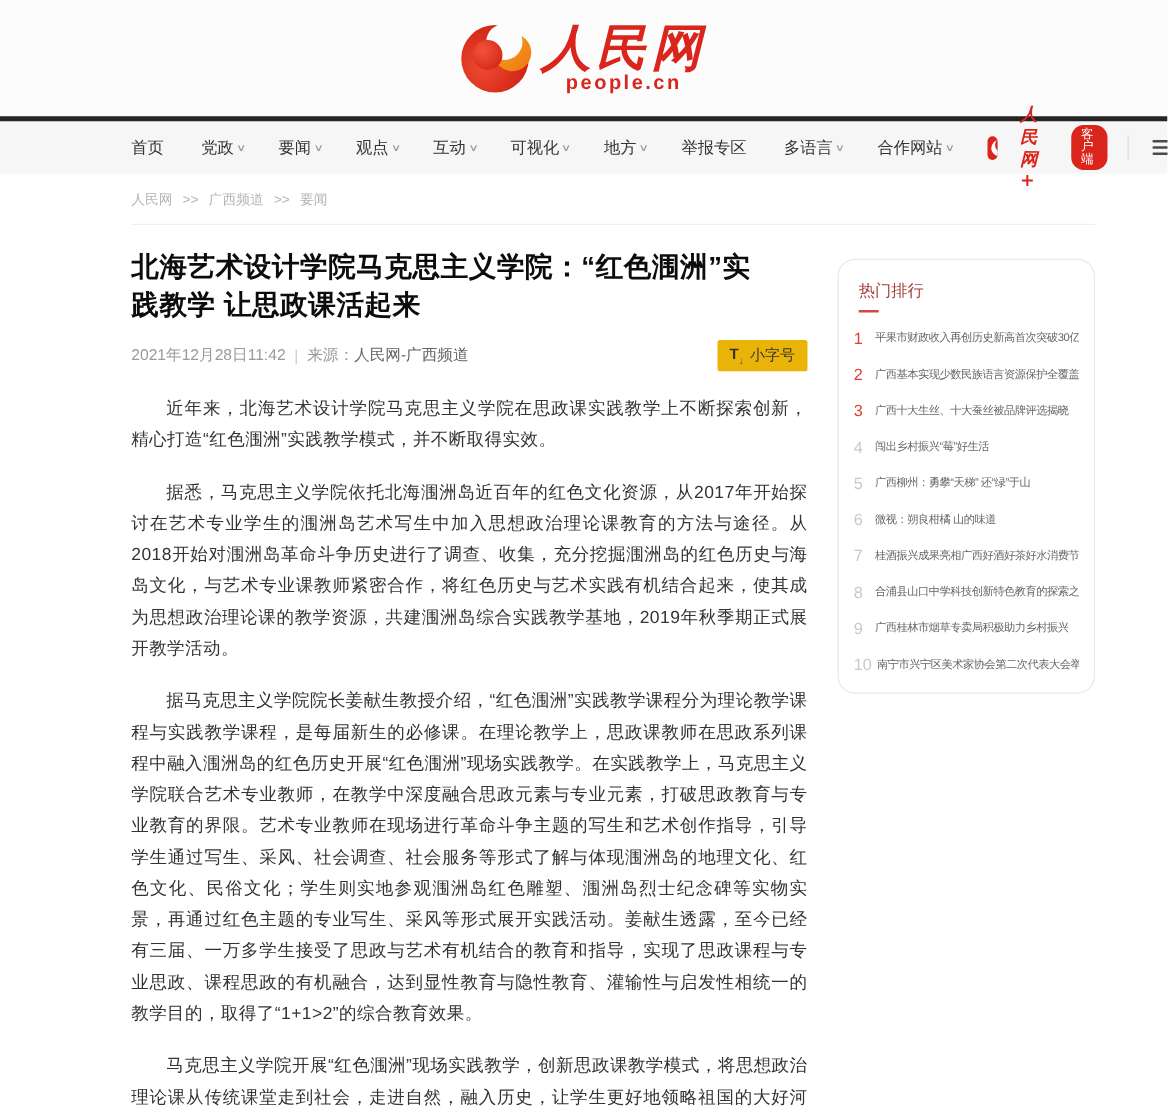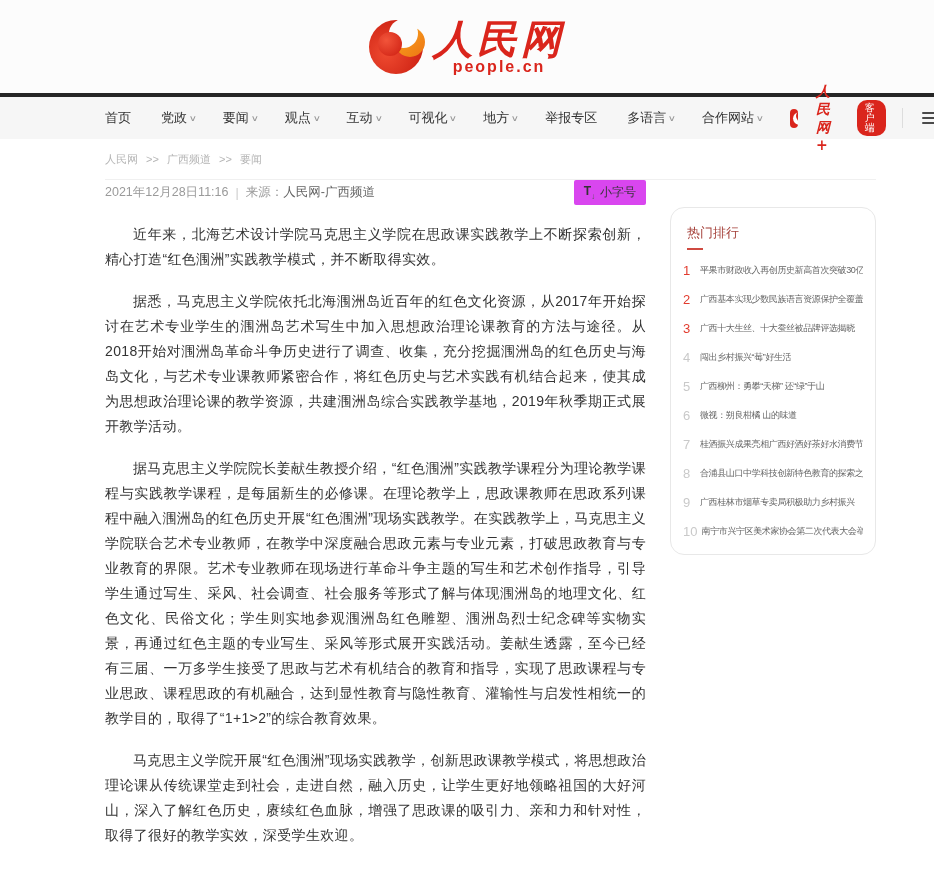--- a/index.html
+++ b/index.html
@@ -44,21 +44,21 @@
 
   
   .main { margin-left:105px; width:771px; display:flex; gap:24px; align-items:flex-start; }
   .content { width:541px; flex:none; }
 
   h1.title { font-size:22px; line-height:30px; font-weight:bold; color:#0c0c0c; margin:19px 0 13px; max-width:506px; letter-spacing:0.5px; }
 
   .meta { display:flex; align-items:center; font-size:12.5px; color:#9a9a9a; margin-bottom:13px; }
   .meta .pipe { margin:0 7px; color:#ccc; }
   .meta .src { color:#666; text-decoration:none; cursor:pointer; }
-  .fontsize-btn { margin-left:auto; background:#d946ef; border-radius:2px; padding:4px 10px; font-size:12px; color:#333; display:flex; align-items:center; gap:5px; cursor:pointer; }
+  .fontsize-btn { margin-left:auto; background:#eab308; border-radius:2px; padding:4px 10px; font-size:12px; color:#333; display:flex; align-items:center; gap:5px; cursor:pointer; }
   .fs-icon::before { content:"T"; font-weight:bold; font-size:12px; color:#333; }
   .fs-icon::after  { content:"↓"; font-size:8px; color:#555; vertical-align:sub; }
 
   .article-body p { font-size:14px; line-height:25px; letter-spacing:0.35px; color:#333; text-align:justify; text-indent:2em; margin:17px 0 6px; }
 
   
   .sidebar { width:206px; flex:none; margin-top:27px; }
   .hot-box { border:1px solid #e8e8e8; border-radius:14px; padding:14px 10px 8px; }
   .hot-title { font-size:13px; color:#a43f38; font-weight:normal; margin:2px 0 0 6px; }
   .hot-title::after { content:""; display:block; width:16px; height:2px; background:#cf4a41; margin-top:6px; }
@@ -160,23 +160,24 @@
   <span class="crumb">人民网</span>
   <span class="sep">&gt;&gt;</span>
   <span class="crumb">广西频道</span>
   <span class="sep">&gt;&gt;</span>
   <span class="crumb">要闻</span>
 </div>
 
 <div class="main">
 
   <div class="content">
+    <h1 class="title">北海艺术设计学院马克思主义学院：“红色涠洲”实践教学 让思政课活起来</h1>
 
     <div class="meta">
-      <span class="date">2021年12月28日11:16</span>
+      <span class="date">2021年12月28日11:42</span>
       <span class="pipe">|</span>
       <span>来源：</span>
       <a class="src">人民网-广西频道</a>
       <div class="fontsize-btn">
         <span class="fs-icon"></span>
         <span>小字号</span>
       </div>
     </div>
 
     <div class="article-body">

